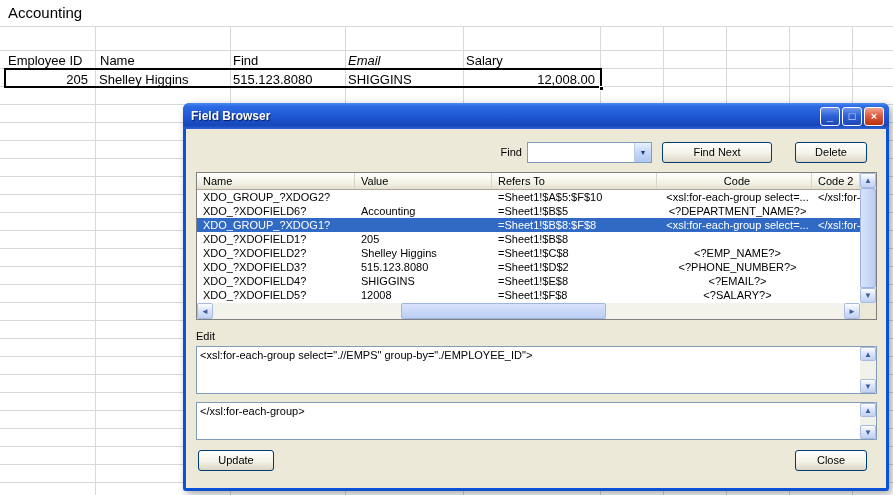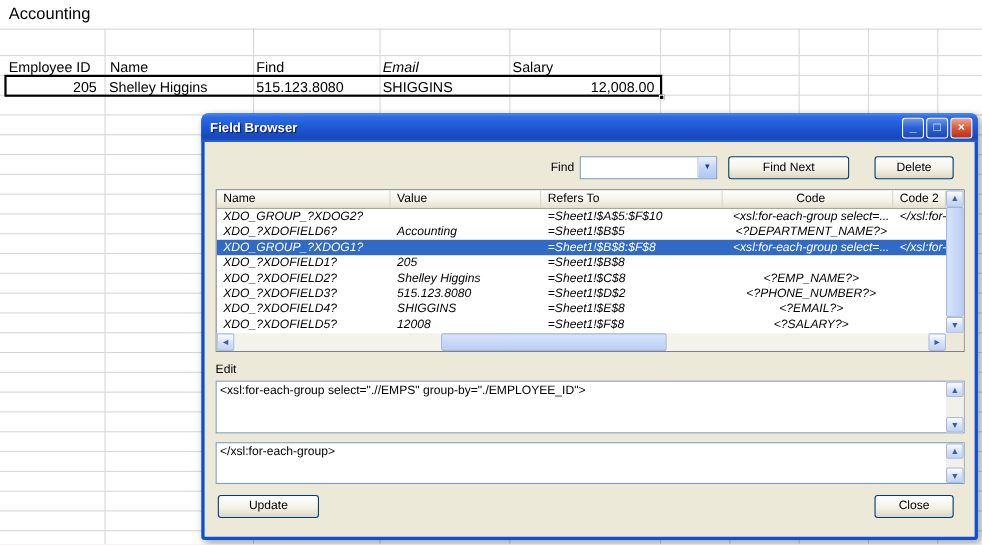--- a/index.html
+++ b/index.html
@@ -41,34 +41,34 @@
   .combo-value { flex:1; font-size:11px; padding:3px; overflow:hidden; }
   .combo-btn { width:17px; border-left:1px solid #B9CDEB; color:#1D3C7C; font-size:7px;
                display:flex; align-items:center; justify-content:center;
                background:linear-gradient(#E9F1FD,#C3D6F7 50%,#AFC8F0); }
 
   .xp-btn { position:absolute; height:21px; border:1px solid #003C74; border-radius:3px;
             background:linear-gradient(#FFFFFF,#F4F2E8 55%,#DCD6C4); font-size:11px;
             text-align:center; line-height:19px; }
   #btn-findnext { left:476px; top:36px; width:110px; }
   #btn-delete   { left:609px; top:36px; width:72px; }
-  #btn-update   { left:12px;  top:344px; width:92px; }
+  #btn-update   { left:12px;  top:344px; width:76px; }
   #btn-close2   { left:609px; top:344px; width:72px; }
 
   
   #fldtable { position:absolute; left:10px; top:66px; width:681px; height:148px;
               border:1px solid #808080; background:#fff; font-size:11px; }
   .tbl-main { display:flex; height:130px; }
   .tbl-cols { width:664px; overflow:hidden; }
   .thead { display:flex; height:17px; border-bottom:1px solid #ACA899;
            background:linear-gradient(#FFFFFF,#F4F2E6 60%,#E3E0D1); }
   .th { padding-left:6px; line-height:16px; border-right:1px solid #D9D6C9;
         overflow:hidden; white-space:nowrap; }
   .c0{width:158px;} .c1{width:137px;} .c2{width:165px;} .c3{width:155px;text-align:center;} .c4{flex:1;}
-  .trow { display:flex; height:14px; line-height:14px;font-style:italic; }
+  .trow { display:flex; height:14px; line-height:14px; }
   .td { padding-left:6px; overflow:hidden; white-space:nowrap; }
   .trow.selected { background:#316AC5; color:#fff; }
 
   .sb-btn { background:linear-gradient(#FDFEFF,#D9E3F8 50%,#C2D2F3);
             border:1px solid #A8BCE2; border-radius:2px; color:#3E5E9C;
             display:flex; align-items:center; justify-content:center; font-size:8px; }
   .tbl-vscroll { width:16px; display:flex; flex-direction:column; background:#F3F2EB; }
   .tbl-vscroll .sb-btn { height:15px; }
   .v-thumb { flex:1; background:linear-gradient(90deg,#D9E4FA,#BACDF4);
              border:1px solid #9DB6E4; border-radius:2px; }

